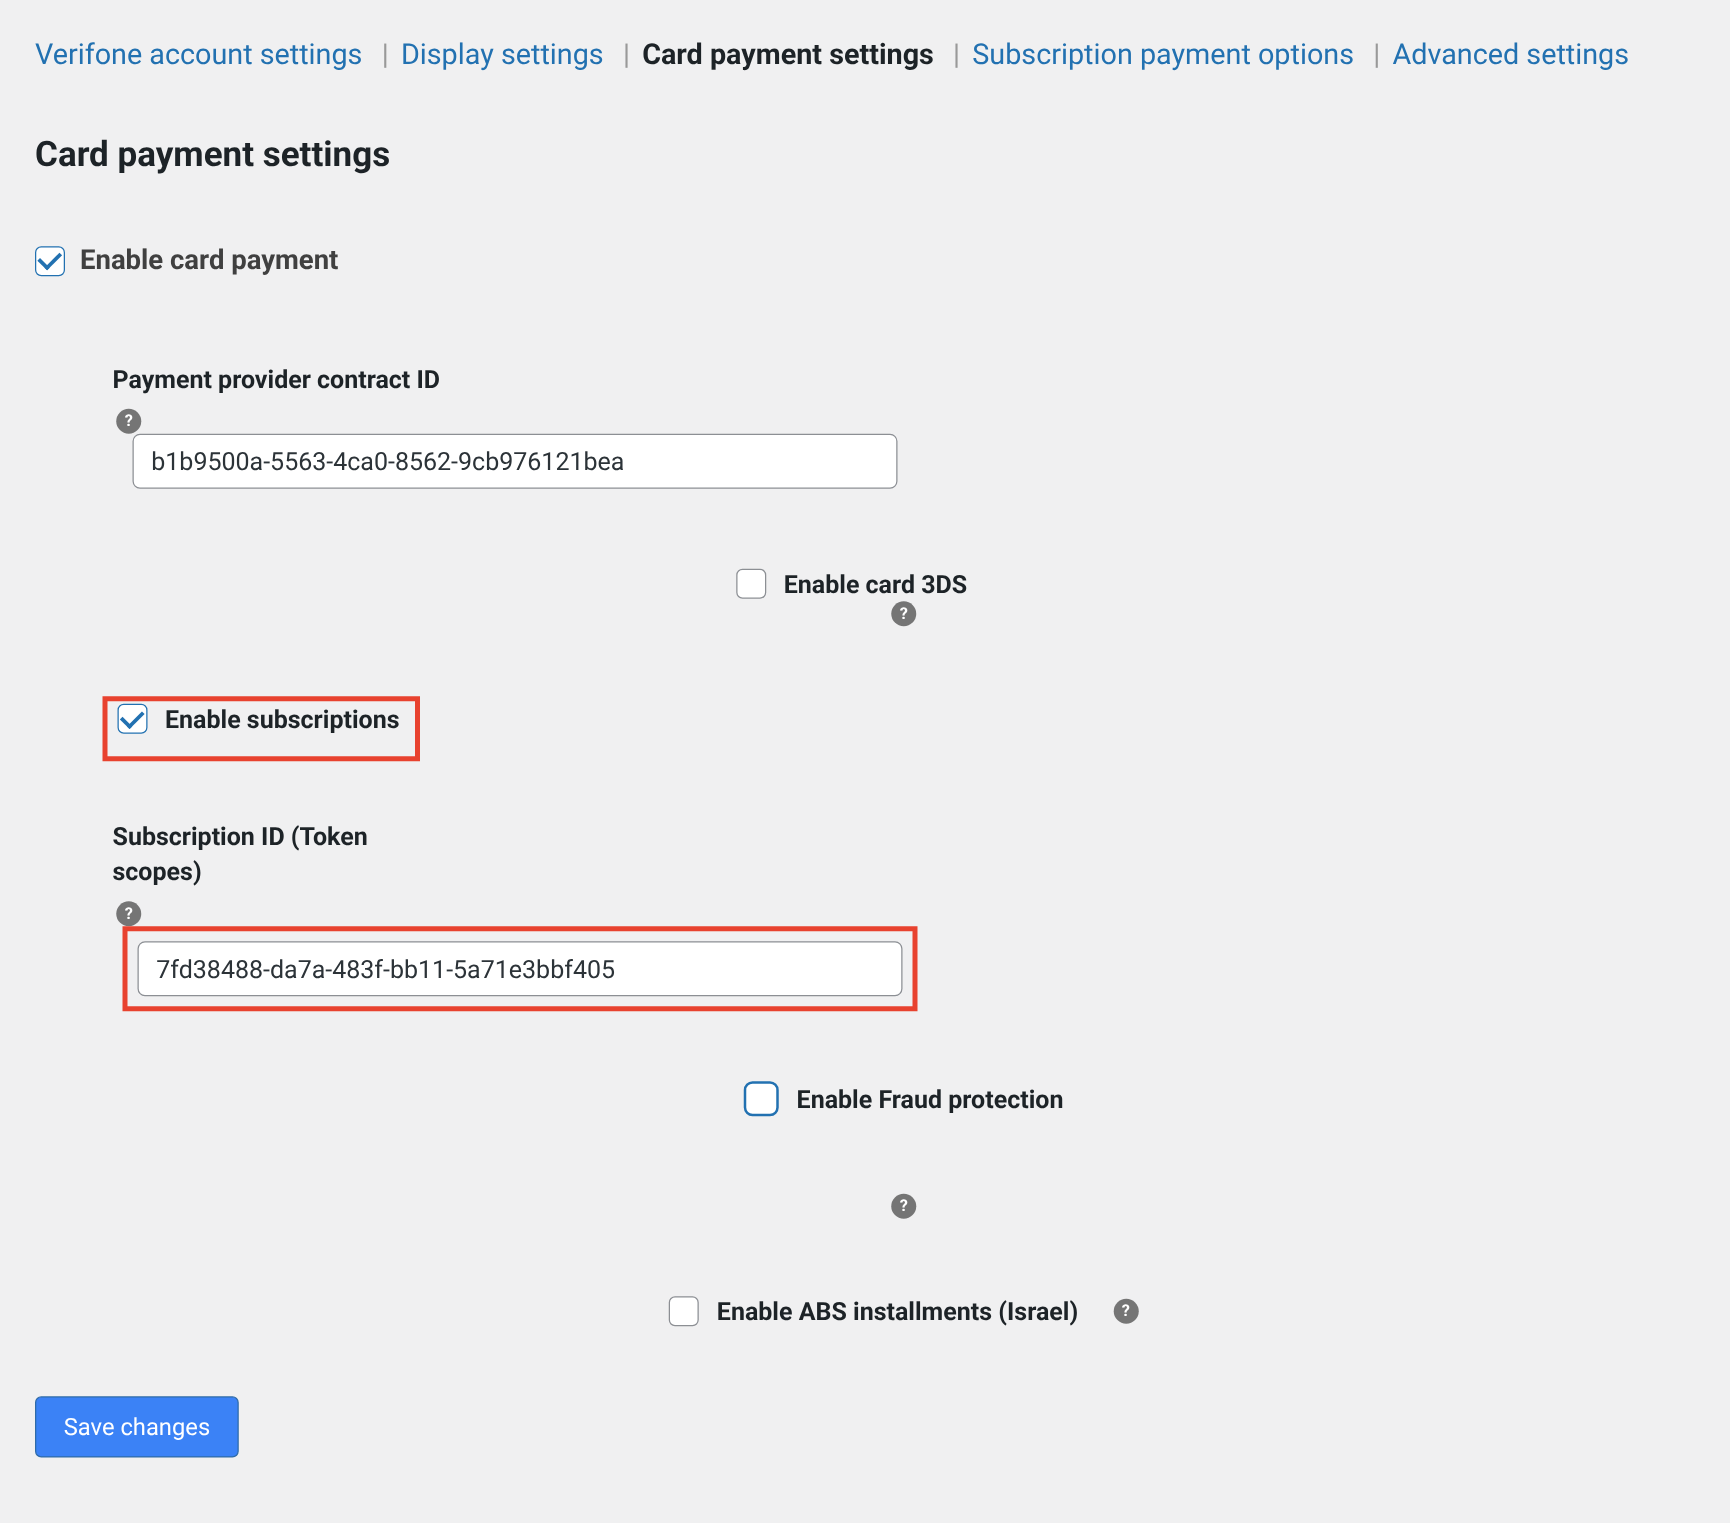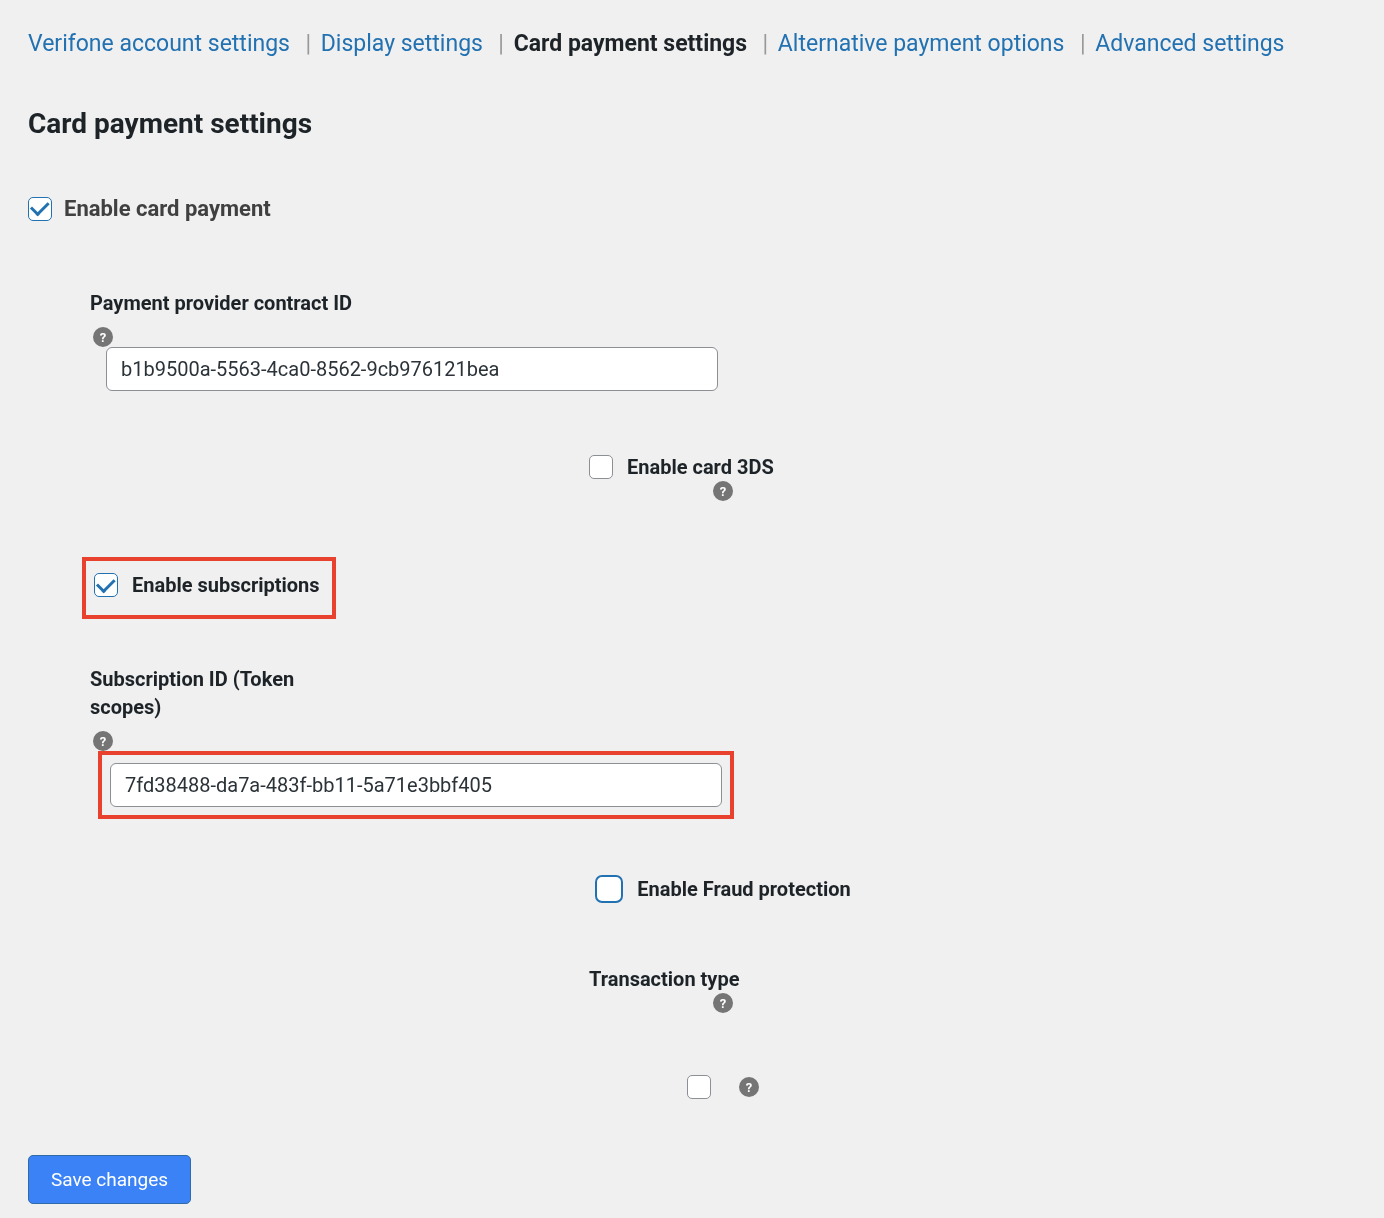--- a/index.html
+++ b/index.html
@@ -48,21 +48,21 @@
     }
     .form-row {
       display: flex;
       align-items: flex-start;
       margin-bottom: 62px;
       padding-left: 62px;
       flex-direction: column;
     }
     .form-row.highlight-row {
       border: 4px solid #e8422f;
-      padding: 12px 12px 18px 8px;
+      padding: 2px 12px 18px 8px;
       margin-left: 54px;
       margin-bottom: 40px;
       margin-top: -6px;
       width: fit-content;
     }
     .label-col {
       width: 268px;
       font-size: 20px;
       font-weight: 700;
       color: #1d2327;
@@ -208,21 +208,21 @@
 
 
 
 <nav class="tabs">
   <a>Verifone account settings</a>
   <span class="sep">&nbsp;|</span>
   <a>Display settings</a>
   <span class="sep">&nbsp;|</span>
   <span class="active">Card payment settings</span>
   <span class="sep">&nbsp;|</span>
-  <a>Alternative payment options</a>
+  <a>Subscription payment options</a>
   <span class="sep">&nbsp;|</span>
   <a>Advanced settings</a>
 </nav>
 
 
 <h2 class="section-title">Card payment settings</h2>
 
 
 <div class="top-row">
   <span class="checkbox checked"></span>
@@ -275,30 +275,30 @@
 
 <div class="form-row row-align-center">
   <div class="checkbox-row">
     <span class="checkbox large"></span>
     <span class="checkbox-label">Enable Fraud protection</span>
   </div>
 </div>
 
 
 <div class="form-row row-align-center">
-  <div class="label-col">Transaction type</div>
   <div class="help-col">
       <span class="help-icon">?</span>
     </div>
 </div>
 
 
 <div class="form-row row-align-center" style="margin-bottom:56px;">
   <div class="checkbox-row">
     <span class="checkbox"></span>
+    <span class="checkbox-label">Enable ABS installments (Israel)</span>
     <span class="help-icon inline-help">?</span>
   </div>
 </div>
 
 
 <button class="save-btn">Save changes</button>
 
 
 
 

